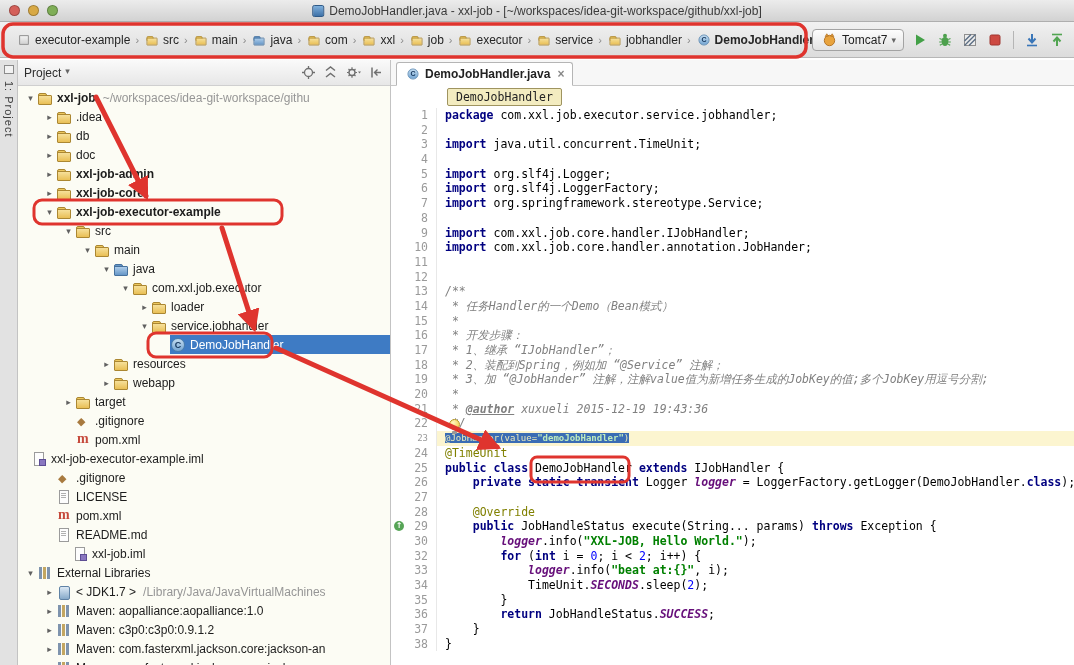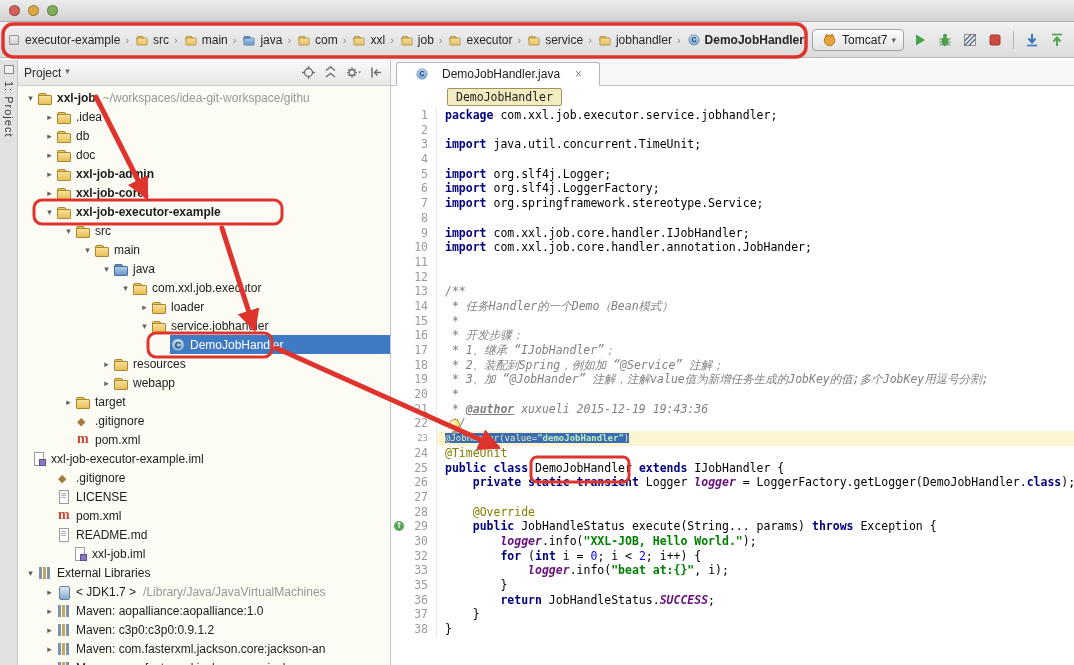--- a/index.html
+++ b/index.html
@@ -13,21 +13,21 @@
   .traffic { display:flex; gap:8px; padding-left:9px; }
   .light { width:11px; height:11px; border-radius:50%; border:1px solid rgba(0,0,0,.25); display:inline-block; }
   .light.red { background:#d4605a; } .light.yellow { background:#d8a945; } .light.green { background:#7fae57; }
   .title-text { position:absolute; left:50%; transform:translateX(-50%); font-size:12px; color:#3a3a3a;
                 white-space:nowrap; display:flex; align-items:center; gap:5px; }
   .doc-ic { width:12px; height:12px; border-radius:2px; background:linear-gradient(#7fb0dd,#3f72a8);
             border:1px solid #2f5a88; display:inline-block; }
 
   
   .navbar { height:36px; background:linear-gradient(#f1f1f1,#dcdcdc); border-bottom:1px solid #b7b7b7;
-            display:flex; align-items:center; padding:0 8px 0 4px; }
+            display:flex; align-items:center; padding:0 8px 0 14px; }
   .crumbs { display:flex; align-items:center; flex:1; min-width:0; overflow:hidden; font-size:12px; color:#262626; }
   .crumb { display:flex; align-items:center; gap:3px; padding:1px 2px; white-space:nowrap; }
   .crumb.last { font-weight:bold; }
   .sep { color:#8b8b8b; margin:0 3px; font-size:11px; }
   .run-controls { display:flex; align-items:center; gap:7px; flex:none; }
   .combo { display:flex; align-items:center; gap:4px; background:linear-gradient(#fdfdfd,#e3e3e3);
            border:1px solid #a3a3a3; border-radius:4px; height:22px; padding:0 7px; font-size:12px; color:#222; }
   .caret { color:#666; font-size:9px; }
   .tbtn { display:inline-flex; width:18px; height:18px; align-items:center; justify-content:center; }
   .vsep { width:1px; height:18px; background:#b5b5b5; margin:0 2px; }
@@ -85,23 +85,23 @@
       background:#7e93ad; box-shadow:4px 0 0 #c3a661,8px 0 0 #7e93ad; }
   .ic.jdk::before { content:""; position:absolute; left:3px; top:2px; width:9px; height:12px; border-radius:2px;
       background:linear-gradient(#dce9f5,#86a9c9); border:1px solid #5f82a5; }
   .ic.module::before { content:""; position:absolute; left:2px; top:2px; width:10px; height:10px;
       border:1px solid #7a7a7a; background:linear-gradient(#f2f2f2,#d2d2d2); }
 
   
   .editor { flex:1; min-width:0; display:flex; flex-direction:column; background:#fff; }
   .tabbar { height:26px; flex:none; background:#f7f7f7; border-bottom:1px solid #c6c6c6;
             display:flex; align-items:flex-end; padding-left:5px; }
-  .tab { display:flex; align-items:center; gap:12px; height:24px; padding:0 17px; background:#fff;
+  .tab { display:flex; align-items:center; gap:4px; height:24px; padding:0 8px; background:#fff;
          border:1px solid #b5b5b5; border-bottom:1px solid #fff; margin-bottom:-1px;
-         border-radius:3px 3px 0 0; font-size:12px; color:#222; }
+         border-radius:3px 3px 0 0; font-size:12px; color:#222;font-weight:bold; }
   .tab-close { color:#888; font-size:12px; margin-left:3px; }
   .crumbrow { height:22px; flex:none; display:flex; align-items:center; padding-left:56px; background:#fff; }
   .chip { background:#f3ecc0; border:1px solid #9f9460; border-radius:2px; padding:1px 8px;
           font:11.5px "DejaVu Sans Mono",monospace; color:#222; }
 
   .code-area { flex:1; position:relative; overflow:hidden;
                font-family:"DejaVu Sans Mono",monospace; font-size:11.5px; }
   .cline { display:flex; height:14.7px; line-height:14.7px; }
   .gut { position:relative; width:46px; flex:none; text-align:right; padding-right:8px; color:#9a9a9a;
          border-right:1px solid #e8e8e8; }
@@ -130,20 +130,24 @@
 </head>
 <body>
 
 <div class="app">
 
   <div class="titlebar">
     <div class="traffic">
       <span class="light red"></span>
       <span class="light yellow"></span>
       <span class="light green"></span>
+    </div>
+    <div class="title-text">
+      <span class="doc-ic"></span>
+      <span>DemoJobHandler.java - xxl-job - [~/workspaces/idea-git-workspace/github/xxl-job]</span>
     </div>
   </div>
 
   <div class="navbar">
     <div class="crumbs">
         <span class="crumb">
           <span class="ic sm module"></span>
           <span>executor-example</span>
         </span>
         <span class="sep">›</span>
@@ -648,20 +652,24 @@
             </div>
             <div class="cline">
               <div class="gut">32</div>
               <div class="ctext"><span class="p">        </span><span class="kw">for</span><span class="p"> (</span><span class="kw">int</span><span class="p"> i = </span><span class="num">0</span><span class="p">; i &lt; </span><span class="num">2</span><span class="p">; i++) {</span></div>
             </div>
             <div class="cline">
               <div class="gut">33</div>
               <div class="ctext"><span class="p">            </span><span class="fld">logger</span><span class="p">.info(</span><span class="str">"beat at:{}"</span><span class="p">, i);</span></div>
             </div>
             <div class="cline">
+              <div class="gut">34</div>
+              <div class="ctext"><span class="p">            TimeUnit.</span><span class="cst">SECONDS</span><span class="p">.sleep(</span><span class="num">2</span><span class="p">);</span></div>
+            </div>
+            <div class="cline">
               <div class="gut">35</div>
               <div class="ctext"><span class="p">        }</span></div>
             </div>
             <div class="cline">
               <div class="gut">36</div>
               <div class="ctext"><span class="p">        </span><span class="kw">return</span><span class="p"> JobHandleStatus.</span><span class="cst">SUCCESS</span><span class="p">;</span></div>
             </div>
             <div class="cline">
               <div class="gut">37</div>
               <div class="ctext"><span class="p">    }</span></div>

